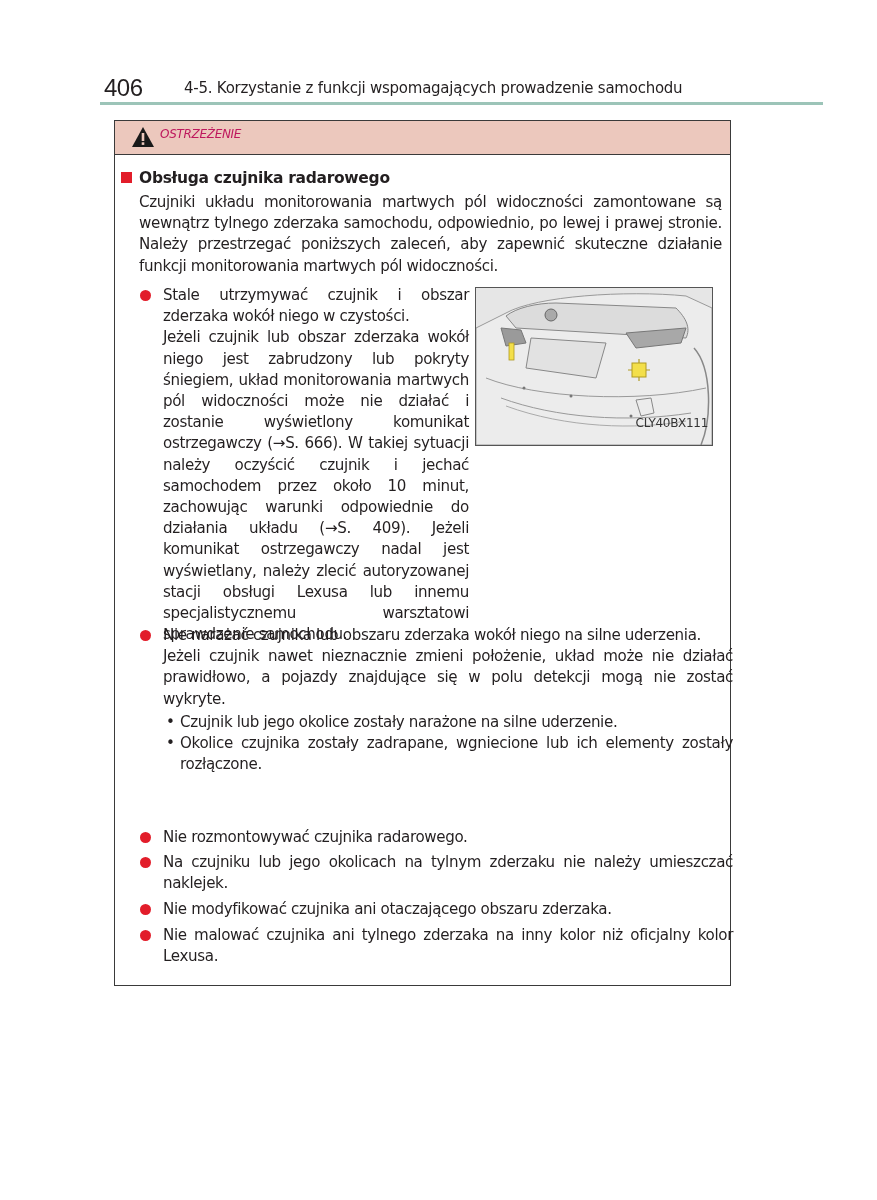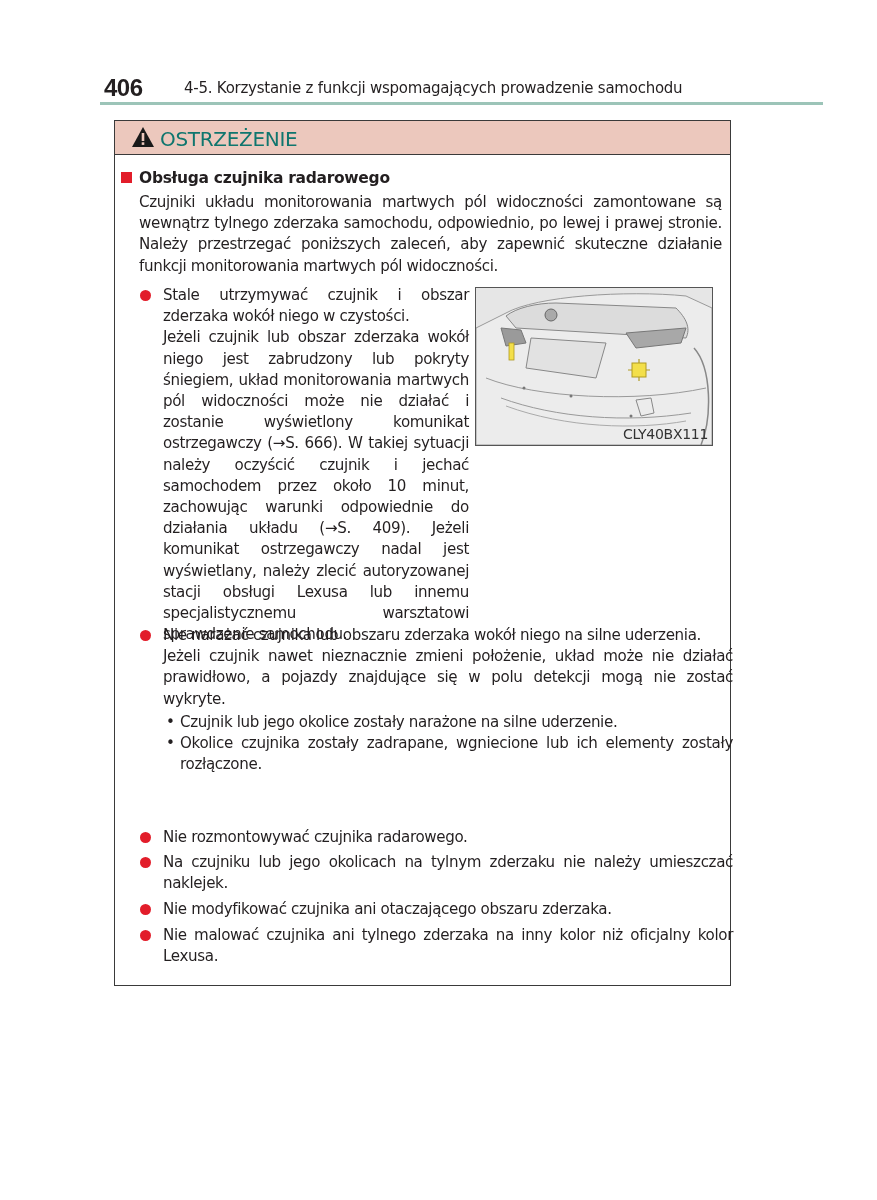--- a/index.html
+++ b/index.html
@@ -1,50 +1,50 @@
 <!DOCTYPE html>
 <html><head>
 <meta charset="utf-8">
 <style>
   html, body { margin: 0; padding: 0; background: #ffffff; }
   body { width: 877px; height: 1200px; position: relative; overflow: hidden;
          font-family: "DejaVu Sans", sans-serif; color: #231f20; }
   .page-header { position: absolute; left: 100px; top: 74px; width: 723px; height: 32px; }
   .page-number { position: absolute; left: 4px; top: 0px; font-family: "Liberation Sans", sans-serif;
-                 font-weight: bold; font-size: 24px; letter-spacing: -0.5px; color: #231f20; }
+                 font-weight: normal; font-size: 24px; letter-spacing: -0.5px; color: #231f20; }
   .section-title { position: absolute; left: 84px; top: 5px; font-size: 15px; letter-spacing: -0.25px;
                    white-space: nowrap; color: #231f20; }
   .header-rule { position: absolute; left: 100px; top: 102px; width: 723px; height: 3px; background: #9cc4b8; }
 
   .warning-box { position: absolute; left: 114px; top: 120px; width: 615px; height: 864px;
                  border: 1px solid #3a3a3a; box-sizing: content-box; }
   .warning-head { position: absolute; left: 0; top: 0; width: 615px; height: 33px; background: #ecc8bd;
                   border-bottom: 1px solid #3a3a3a; }
   .warning-icon { position: absolute; left: 17px; top: 6px; width: 22px; height: 20px; }
-  .warning-title { position: absolute; left: 45px; top: 6px; font-size: 20px; letter-spacing: -0.3px; color: #0f766e; }
+  .warning-title { position: absolute; left: 45px; top: 6px; font-size: 12px; letter-spacing: -0.3px; color: #be185d; font-style: italic; }
 
   .content { position: absolute; left: 0; top: 34px; width: 615px; }
   .subhead { position: absolute; left: 6px; top: 14px; font-size: 15.5px; letter-spacing: -0.3px;
              font-weight: bold; white-space: nowrap; }
   .subhead .sq { display: inline-block; width: 11px; height: 11px; background: #e21d2a; margin-right: 7px;
                  vertical-align: 0px; }
   .text { font-size: 15.1px; line-height: 21.2px; letter-spacing: -0.35px; color: #231f20; }
   .intro { position: absolute; left: 24px; top: 37px; width: 583px; text-align: justify; }
 
   .bullet { position: absolute; left: 24px; }
   .bullet .dot { position: absolute; left: 1px; top: 5px; width: 11px; height: 11px; border-radius: 50%; background: #e21d2a; }
   .bullet .btext { position: absolute; left: 24px; text-align: justify; }
   .sub-list { margin: 2px 0 0 0; padding: 0; list-style: none; }
   .sub-list li { position: relative; padding-left: 17px; }
   .sub-list li::before { content: "•"; position: absolute; left: 3px; top: 0; }
 
   .figure { position: absolute; left: 360px; top: 132px; width: 236px; height: 157px;
             border: 1px solid #555; background: #e4e4e4; overflow: hidden; }
   .figure svg { position: absolute; left: 0; top: 0; }
-  .figure-code { position: absolute; right: 4px; bottom: 3px; font-size: 14px; letter-spacing: -0.3px; color: #333; }
+  .figure-code { position: absolute; right: 4px; bottom: 15px; font-size: 12px; letter-spacing: -0.3px; color: #333; }
 </style>
 </head>
 <body>
 
 <div class="page-header">
   <div class="page-number">406</div>
   <div class="section-title">4-5. Korzystanie z funkcji wspomagających prowadzenie samochodu</div>
 </div>
 <div class="header-rule"></div>
 

